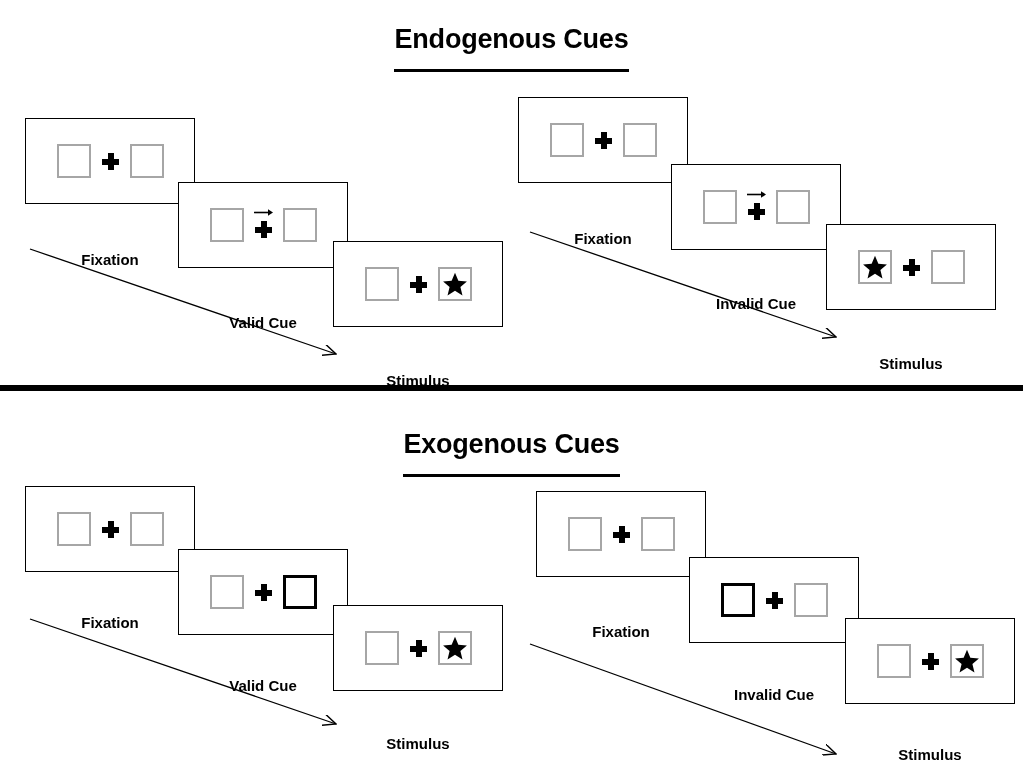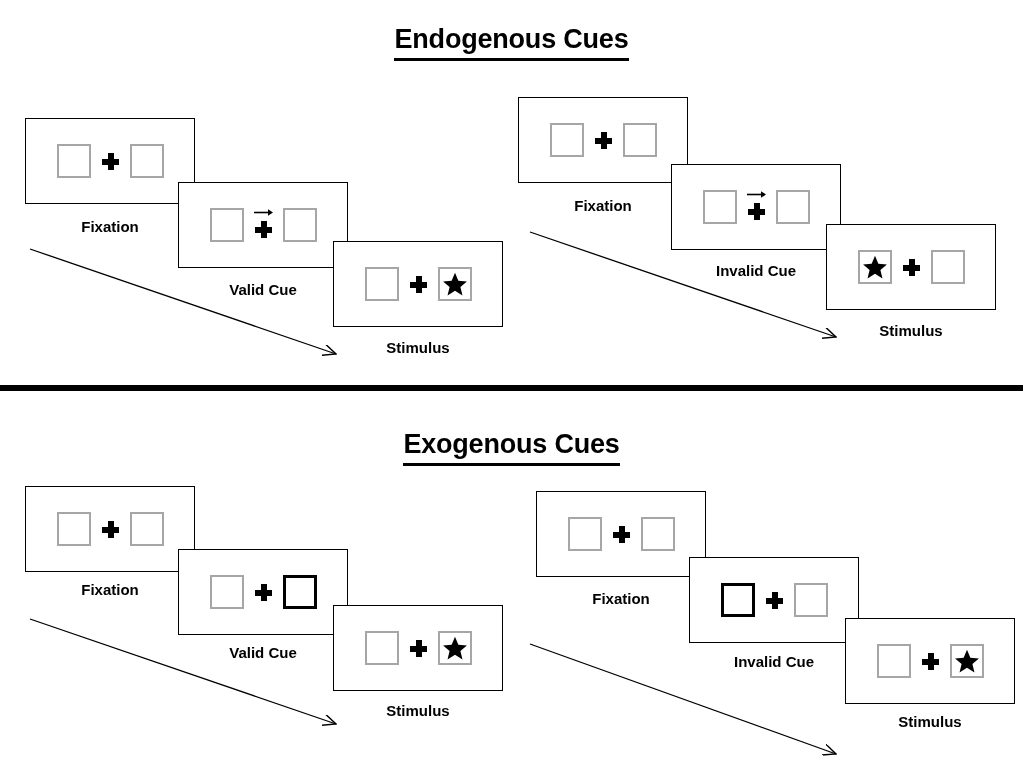--- a/index.html
+++ b/index.html
@@ -21,21 +21,21 @@
     position: absolute;
     left: 0;
     width: 1023px;
     text-align: center;
     font-size: 27px;
     font-weight: bold;
     letter-spacing: -0.2px;
   }
   .section-title span {
     border-bottom: 3px solid #000;
-    padding-bottom: 4px;
+    padding-bottom: 15px;
   }
 
   
   .divider {
     position: absolute;
     left: 0;
     width: 1023px;
     height: 6px;
     background: #000;
   }
@@ -122,20 +122,21 @@
     display: block;
   }
 
   
   .caption {
     position: absolute;
     font-size: 15px;
     font-weight: bold;
     white-space: nowrap;
     text-align: center;
+    margin-top: 33px;
   }
 
   
   .timeline {
     position: absolute;
     overflow: visible;
   }
 </style>
 </head>
 <body>

